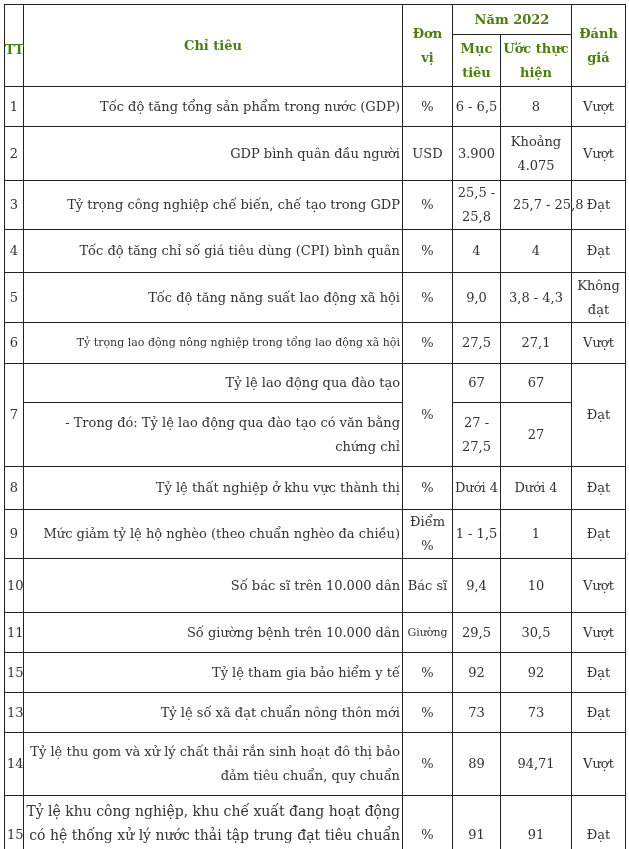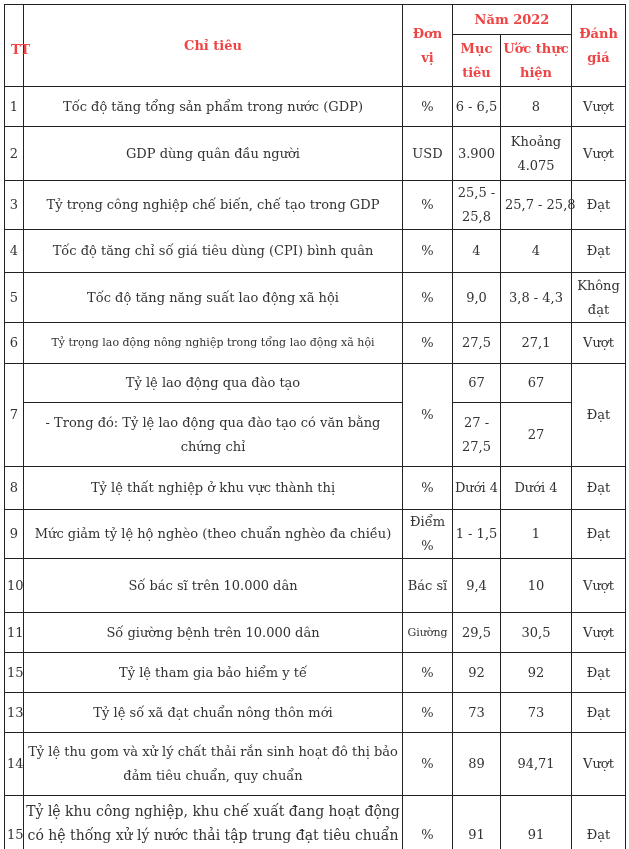--- a/index.html
+++ b/index.html
@@ -12,23 +12,23 @@
     color: #333333;
     table-layout: fixed;
     width: 622px;
   }
   table.kpi td, table.kpi th {
     border: 1px solid #222222;
     padding: 0 2px;
     line-height: 24px;
     vertical-align: middle;
   }
-  table.kpi th { font-weight: bold; text-align: center; color: #ef4444; }
+  table.kpi th { font-weight: bold; text-align: center; color: #4d7c0f; }
   td.tt { text-align: center; padding: 0; }
-  td.name { text-align: center; padding-left: 1px; }
+  td.name { text-align: right; padding-left: 1px; }
   td.c { text-align: center; }
   td.top { vertical-align: top; padding-top: 4px; }
   col.c-tt { width: 19px; }
   col.c-name { width: 379px; }
   col.c-unit { width: 50px; }
   col.c-target { width: 48px; }
   col.c-actual { width: 71px; }
   col.c-eval { width: 54px; }
 </style>
 </head>
@@ -38,21 +38,21 @@
   <colgroup>
     <col class="c-tt">
       <col class="c-name">
       <col class="c-unit">
       <col class="c-target">
       <col class="c-actual">
       <col class="c-eval">
   </colgroup>
   <thead>
     <tr style="height:30px">
-      <th rowspan="2" style="padding:6px;vertical-align:bottom;padding-bottom:24px">TT</th>
+      <th rowspan="2" style="padding:0;vertical-align:bottom;padding-bottom:24px">TT</th>
       <th rowspan="2">Chỉ tiêu</th>
       <th rowspan="2">Đơn vị</th>
       <th colspan="2">Năm 2022</th>
       <th rowspan="2">Đánh giá</th>
     </tr>
     <tr style="height:52px">
       <th>Mục tiêu</th>
       <th>Ước thực hiện</th>
     </tr>
   </thead>
@@ -60,32 +60,32 @@
     <tr style="height:40px">
       <td class="tt">1</td>
       <td class="name">Tốc độ tăng tổng sản phẩm trong nước (GDP)</td>
       <td class="c">%</td>
       <td class="c">6 - 6,5</td>
       <td class="c">8</td>
       <td class="c">Vượt</td>
     </tr>
     <tr style="height:54px">
       <td class="tt">2</td>
-      <td class="name">GDP dùng quân đầu người</td>
+      <td class="name">GDP bình quân đầu người</td>
       <td class="c">USD</td>
       <td class="c">3.900</td>
       <td class="c">Khoảng 4.075</td>
       <td class="c">Vượt</td>
     </tr>
     <tr style="height:47px">
       <td class="tt">3</td>
       <td class="name">Tỷ trọng công nghiệp chế biến, chế tạo trong GDP</td>
       <td class="c">%</td>
       <td class="c">25,5 - 25,8</td>
-      <td class="c" style="padding:4px;white-space:nowrap">25,7 - 25,8</td>
+      <td class="c" style="padding:12px;white-space:nowrap">25,7 - 25,8</td>
       <td class="c">Đạt</td>
     </tr>
     <tr style="height:43px">
       <td class="tt">4</td>
       <td class="name">Tốc độ tăng chỉ số giá tiêu dùng (CPI) bình quân</td>
       <td class="c top">%</td>
       <td class="c">4</td>
       <td class="c">4</td>
       <td class="c top">Đạt</td>
     </tr>

